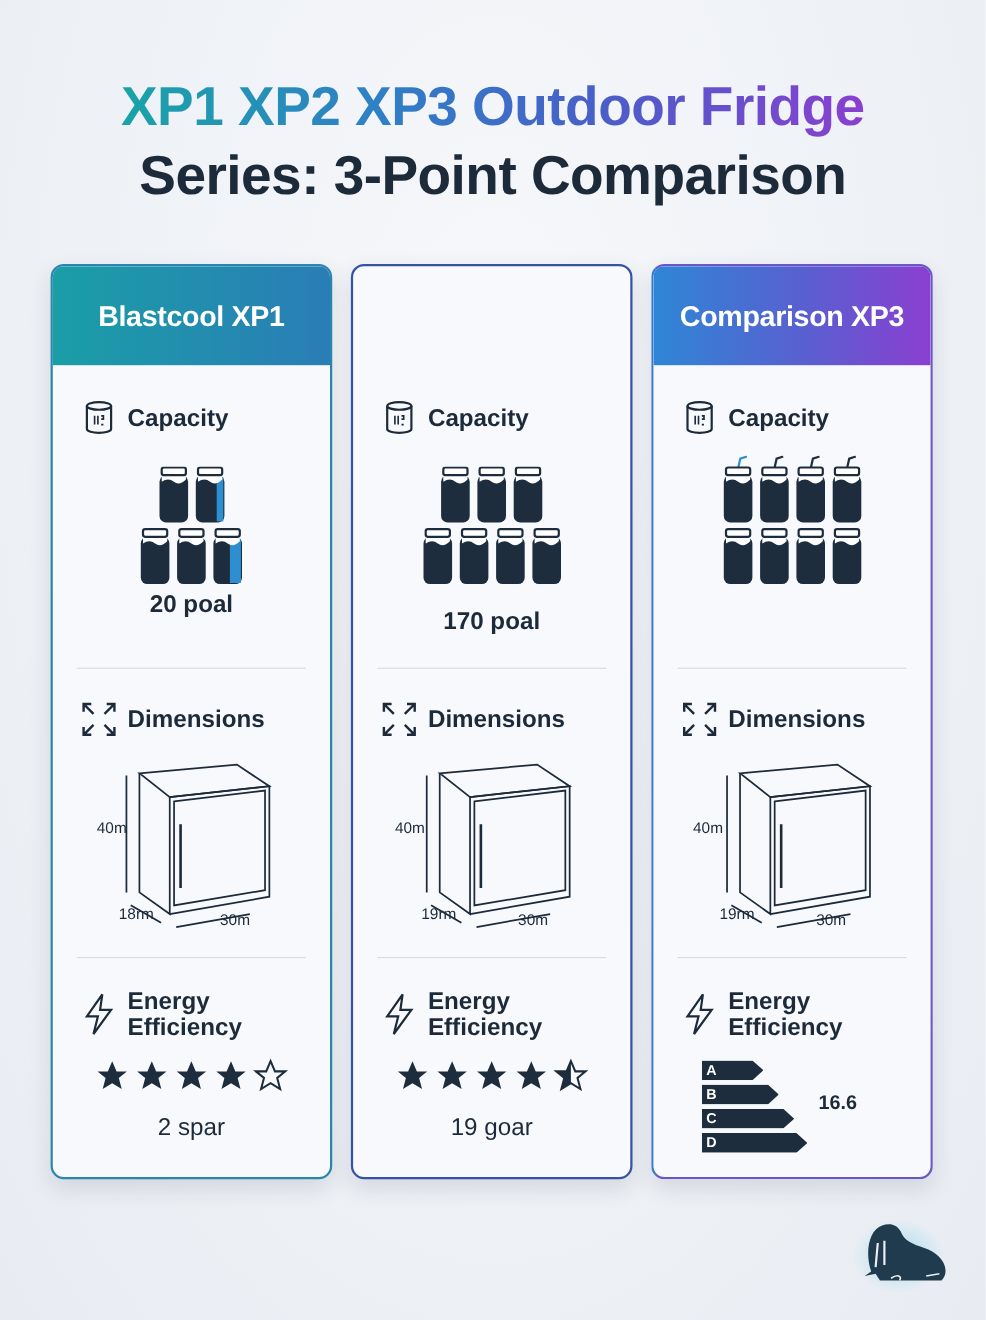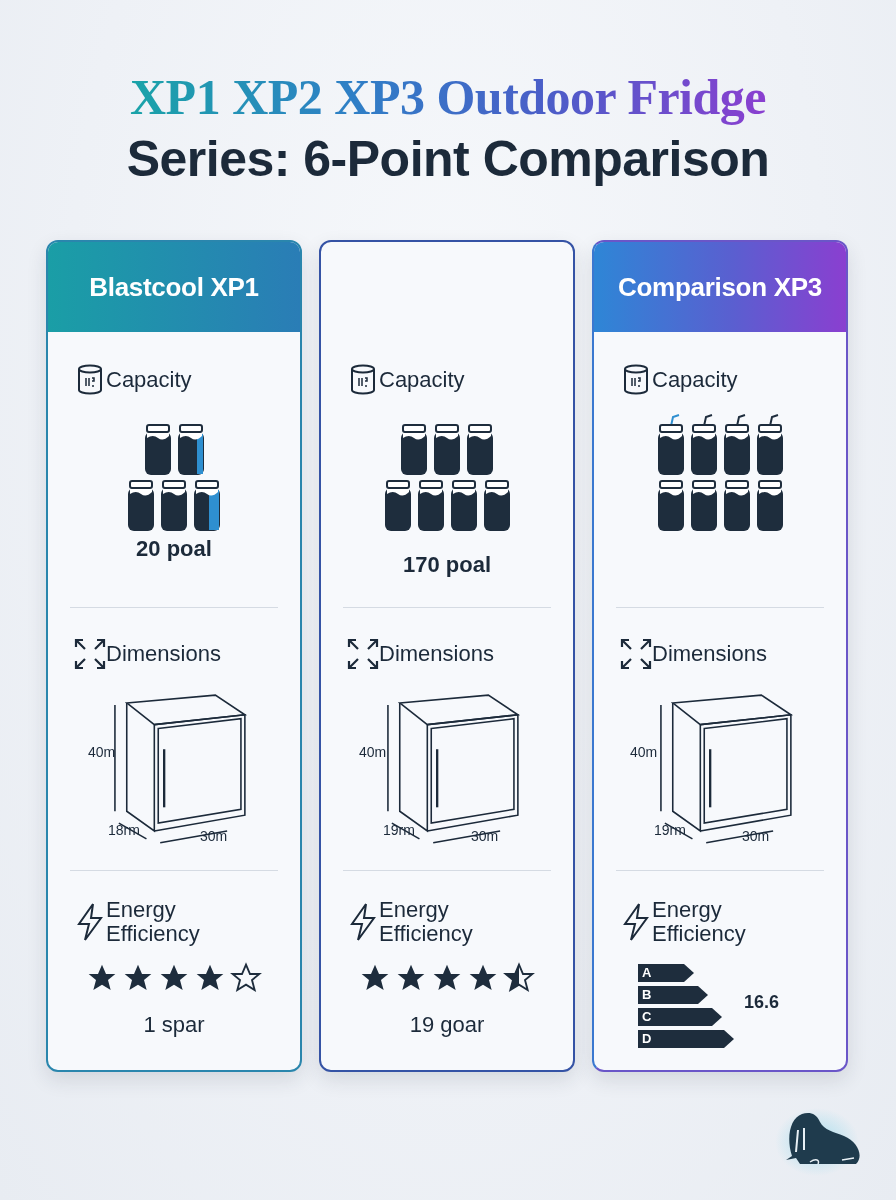--- a/index.html
+++ b/index.html
@@ -9,21 +9,21 @@
     font-family: "Liberation Sans", "DejaVu Sans", sans-serif;
     color:#1c2b3a;
   }
   .title {
     position:absolute; left:0; top:66px; width:896px; text-align:center;
     font-weight:700; font-size:50px; line-height:62px; letter-spacing:-0.5px;
   }
   .title .l1 {
     display:inline-block;
     background: linear-gradient(90deg, #1aa3a8 0%, #2f7fc6 35%, #4a5ec8 65%, #8a3fd0 100%);
-    -webkit-background-clip:text; background-clip:text; color:transparent;font-family:Liberation Serif, serif;
+    -webkit-background-clip:text; background-clip:text; color:transparent;
   }
   .title .l2 { color:#1c2a3a; }
 
   .card {
     position:absolute; top:240px; width:256px; height:832px;
     border-radius:12px; background:#f7f9fc;
     box-shadow: 0 8px 20px rgba(30,40,60,0.12);
     box-sizing:border-box; overflow:hidden;
   }
   .card.c1 { left:46px; border:2px solid #2a86ad; }
@@ -32,22 +32,22 @@
   .card-head {
     height:90px; display:flex; align-items:center; justify-content:center;
     color:#fff; font-weight:700; font-size:26px; letter-spacing:-0.3px;
   }
   .c1 .card-head { background: linear-gradient(90deg, #1a9ea6 0%, #2a7db6 100%); }
   .c2 .card-head { background: linear-gradient(90deg, #33408a 0%, #3a6fcb 100%); }
   .c3 .card-head { background: linear-gradient(90deg, #2e86d6 0%, #5a5fd0 55%, #8a3fd0 100%); }
 
   .section { position:absolute; left:0; width:100%; }
   .sec-head {
-    position:absolute; left:26px; display:flex; align-items:center; gap:0;
-    font-weight:400; font-size:22px; color:#1c2a3a;
+    position:absolute; left:26px; display:flex; align-items:center; gap:10px;
+    font-weight:700; font-size:22px; color:#1c2a3a;
   }
   .sec-head .ico { width:32px; height:32px; display:flex; align-items:center; justify-content:center; }
   .divider { position:absolute; left:22px; right:22px; height:1px; background:#d5dbe3; }
 
   .cans { position:absolute; left:0; width:100%; display:flex; flex-direction:column; align-items:center; gap:4px; }
   .can-row { display:flex; gap:5px; justify-content:center; }
   .value {
     position:absolute; left:0; width:100%; text-align:center;
     font-size:22px; font-weight:700; color:#1c2a3a;
   }
@@ -66,21 +66,21 @@
   }
   .evalue { position:absolute; left:150px; font-size:18px; font-weight:700; color:#1c2a3a; }
 
   .walrus { position:absolute; left:772px; top:1098px; width:90px; height:80px; }
 </style>
 </head>
 <body>
 
 <div class="title">
   <span class="l1">XP1 XP2 XP3 Outdoor Fridge</span><br>
-  <span class="l2">Series: 6-Point Comparison</span>
+  <span class="l2">Series: 3-Point Comparison</span>
 </div>
 
 <div class="card c1">
   <div class="card-head">Blastcool XP1</div>
   <div class="section" style="top:90px;height:276px">
     <div class="sec-head" style="top:32px">
       <span class="ico">
         <svg width="28" height="32" viewBox="0 0 28 32">
             <ellipse cx="14" cy="5" rx="11" ry="3.5" fill="none" stroke="#1c2a3a" stroke-width="2"></ellipse>
             <path d="M3 5v21c0 2 5 3.5 11 3.5s11-1.5 11-3.5V5" fill="none" stroke="#1c2a3a" stroke-width="2"></path>
@@ -168,21 +168,21 @@
       <svg width="32" height="32" viewBox="0 0 24 24">
           <path d="M12 2l3 7h7l-5.5 4.5 2 7.5L12 17l-6.5 4 2-7.5L2 9h7z" fill="#1e2d3d"></path>
         </svg>
       <svg width="32" height="32" viewBox="0 0 24 24">
           <path d="M12 2l3 7h7l-5.5 4.5 2 7.5L12 17l-6.5 4 2-7.5L2 9h7z" fill="#1e2d3d"></path>
         </svg>
       <svg width="32" height="32" viewBox="0 0 24 24">
           <path d="M12 2l3 7h7l-5.5 4.5 2 7.5L12 17l-6.5 4 2-7.5L2 9h7z" fill="none" stroke="#1e2d3d" stroke-width="1.4"></path>
         </svg>
     </div>
-    <div class="value light" style="top:142px">1 spar</div>
+    <div class="value light" style="top:142px">2 spar</div>
   </div>
 </div>
 
 <div class="card c2">
   <div class="section" style="top:90px;height:276px">
     <div class="sec-head" style="top:32px">
       <span class="ico">
         <svg width="28" height="32" viewBox="0 0 28 32">
             <ellipse cx="14" cy="5" rx="11" ry="3.5" fill="none" stroke="#1c2a3a" stroke-width="2"></ellipse>
             <path d="M3 5v21c0 2 5 3.5 11 3.5s11-1.5 11-3.5V5" fill="none" stroke="#1c2a3a" stroke-width="2"></path>

